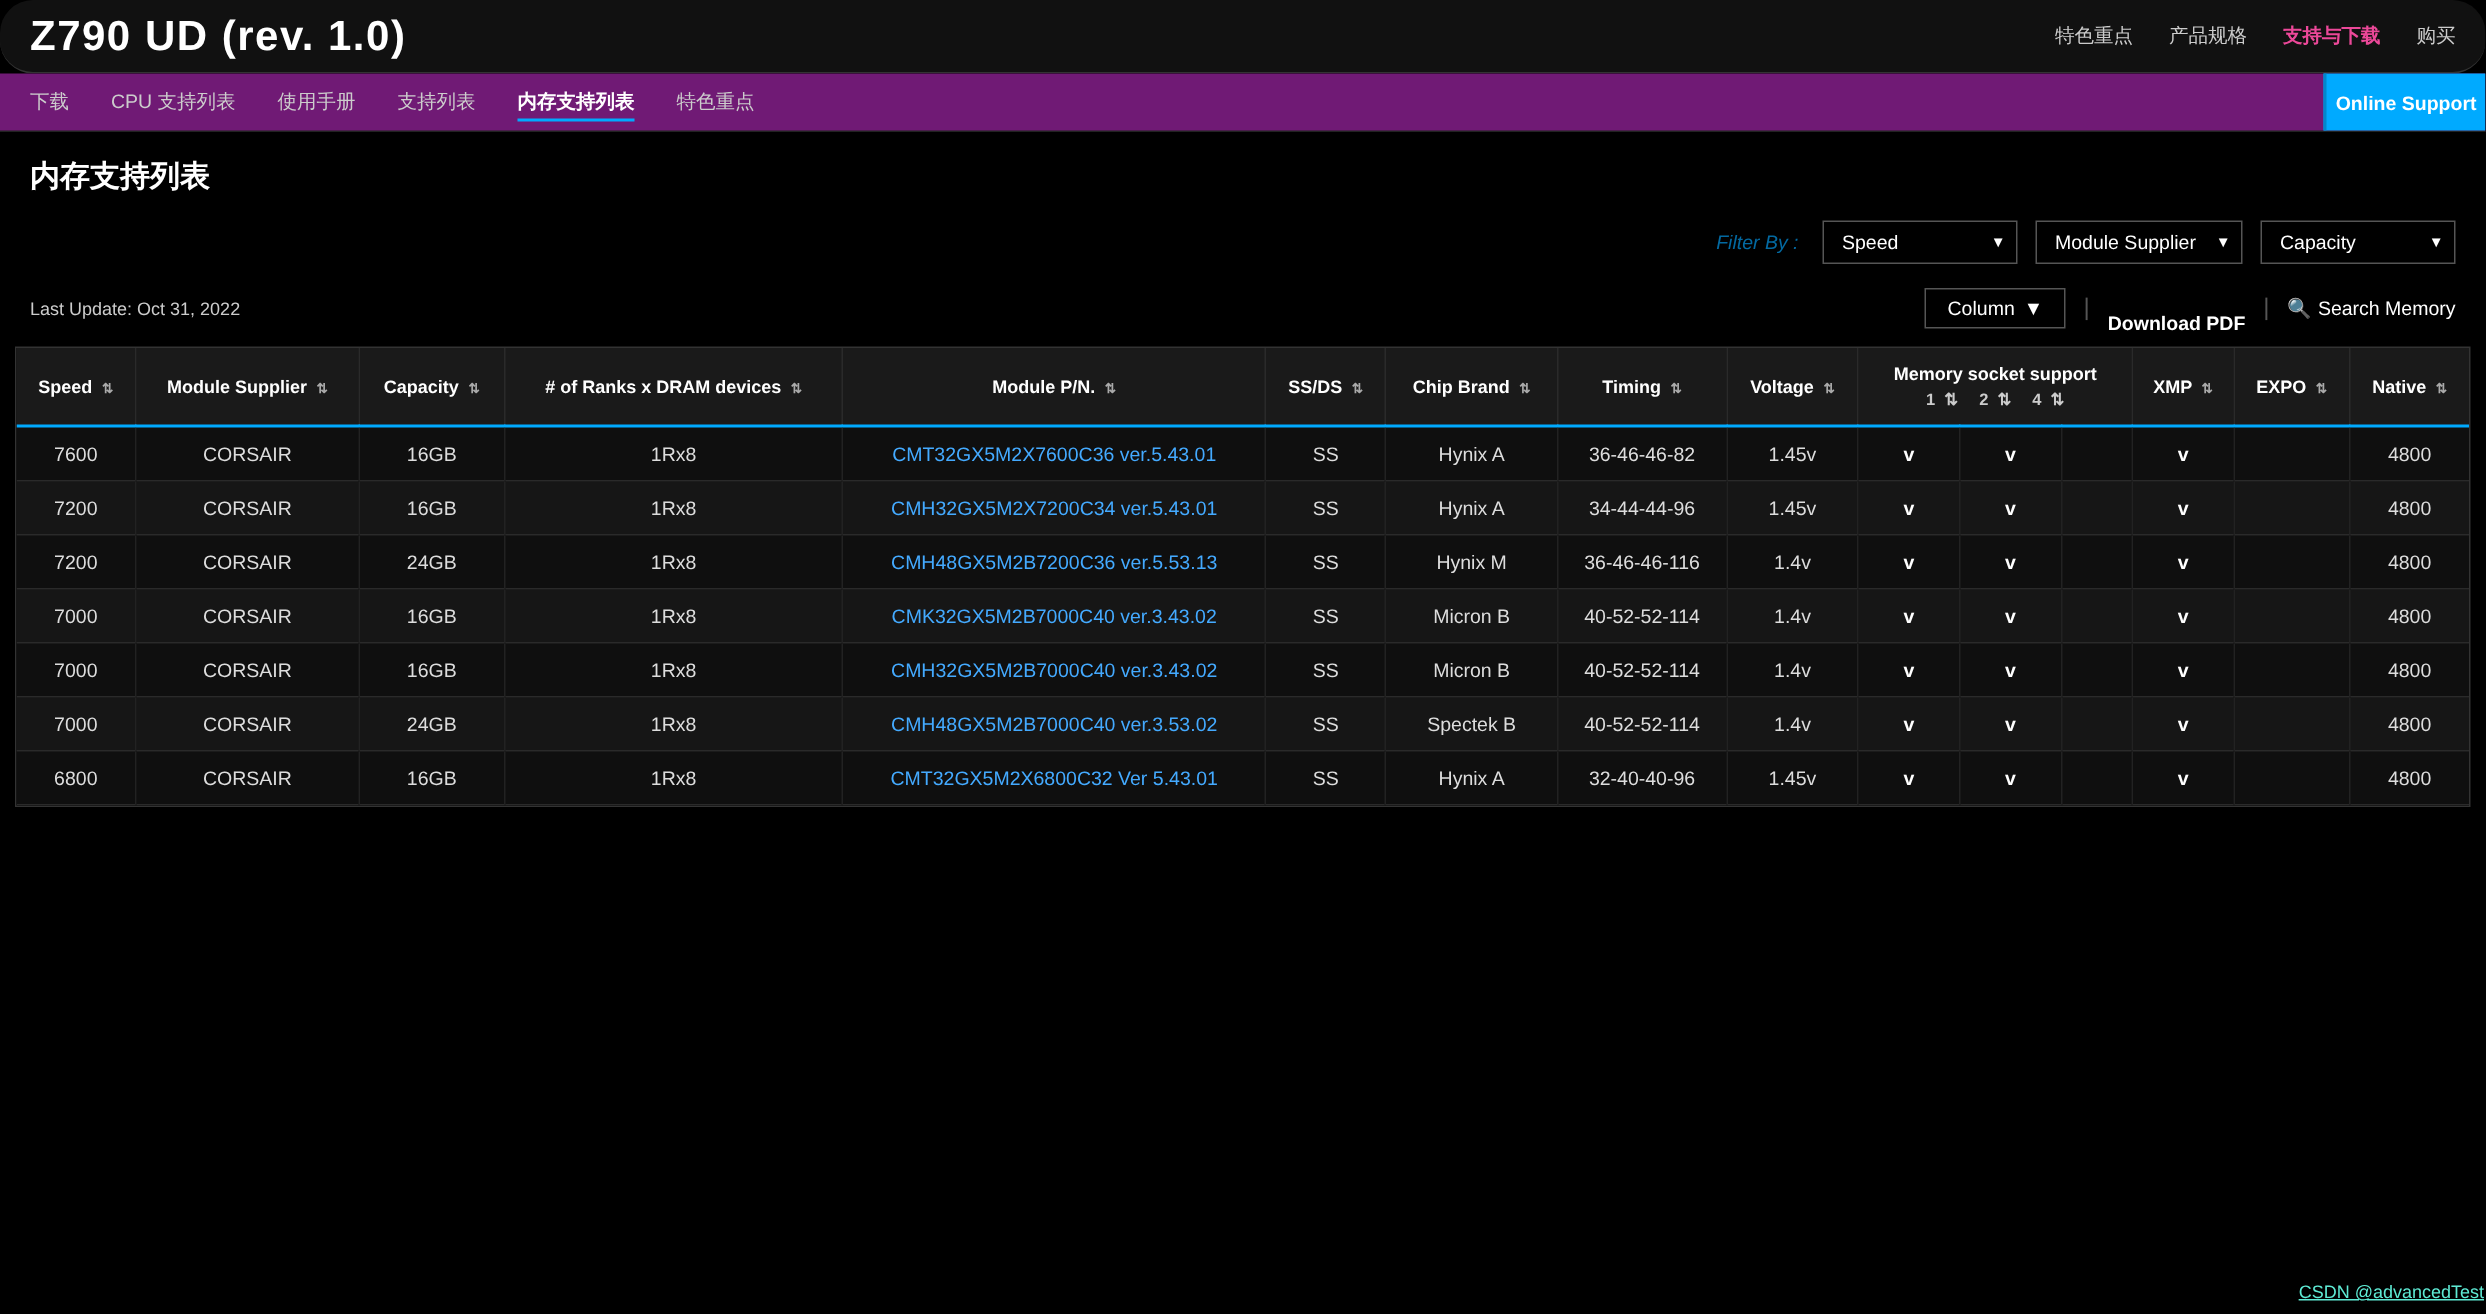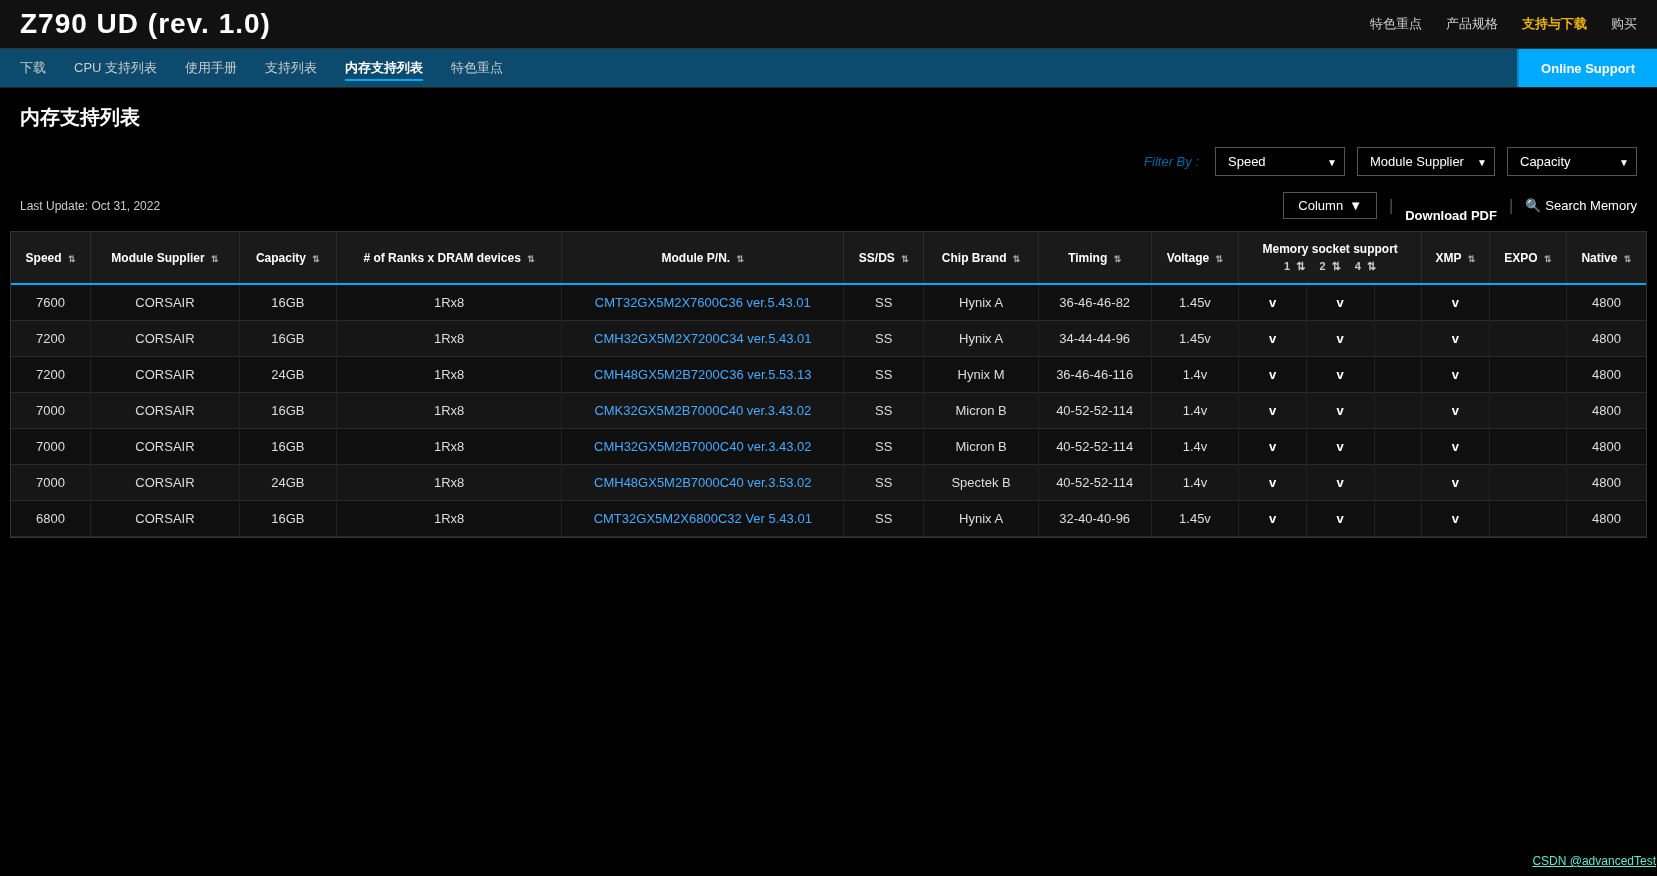--- a/index.html
+++ b/index.html
@@ -14,41 +14,42 @@
     }
 
     
     .top-nav {
       background: #111;
       padding: 8px 20px;
       display: flex;
       align-items: center;
       justify-content: space-between;
       border-bottom: 1px solid #333;
+      border-radius: 22px;
     }
     .top-nav-title {
       font-size: 28px;
       font-weight: bold;
       color: #fff;
       letter-spacing: 1px;
     }
     .top-nav-right {
       display: flex;
       gap: 24px;
       font-size: 13px;
       color: #ccc;
     }
     .top-nav-right span {
       cursor: pointer;
     }
-    .top-nav-right .active-link { color: #eab308; font-weight: bold; }
+    .top-nav-right .active-link { color: #ec4899; font-weight: bold; }
 
     
     .sec-nav {
-      background: #0c4a6e;
+      background: #701a75;
       padding: 6px 20px;
       display: flex;
       align-items: center;
       gap: 28px;
       border-bottom: 1px solid #222;
       position: relative;
     }
     .sec-nav span {
       color: #ccc;
       cursor: pointer;
@@ -56,21 +57,21 @@
       padding: 4px 0;
     }
     .sec-nav .active-sec { color: #fff; font-weight: bold; border-bottom: 2px solid #00aaff; padding-bottom: 2px; }
     .online-support-btn {
       position: absolute;
       right: 0;
       top: 0;
       bottom: 0;
       background: #00aaff;
       color: #fff !important;
-      padding: 0 22px;
+      padding: 0 6px;
       font-size: 13px;
       font-weight: bold;
       display: flex;
       align-items: center;
       cursor: pointer;
       border-left: 2px solid #0088cc;
     }
 
     
     .page-title-bar {

